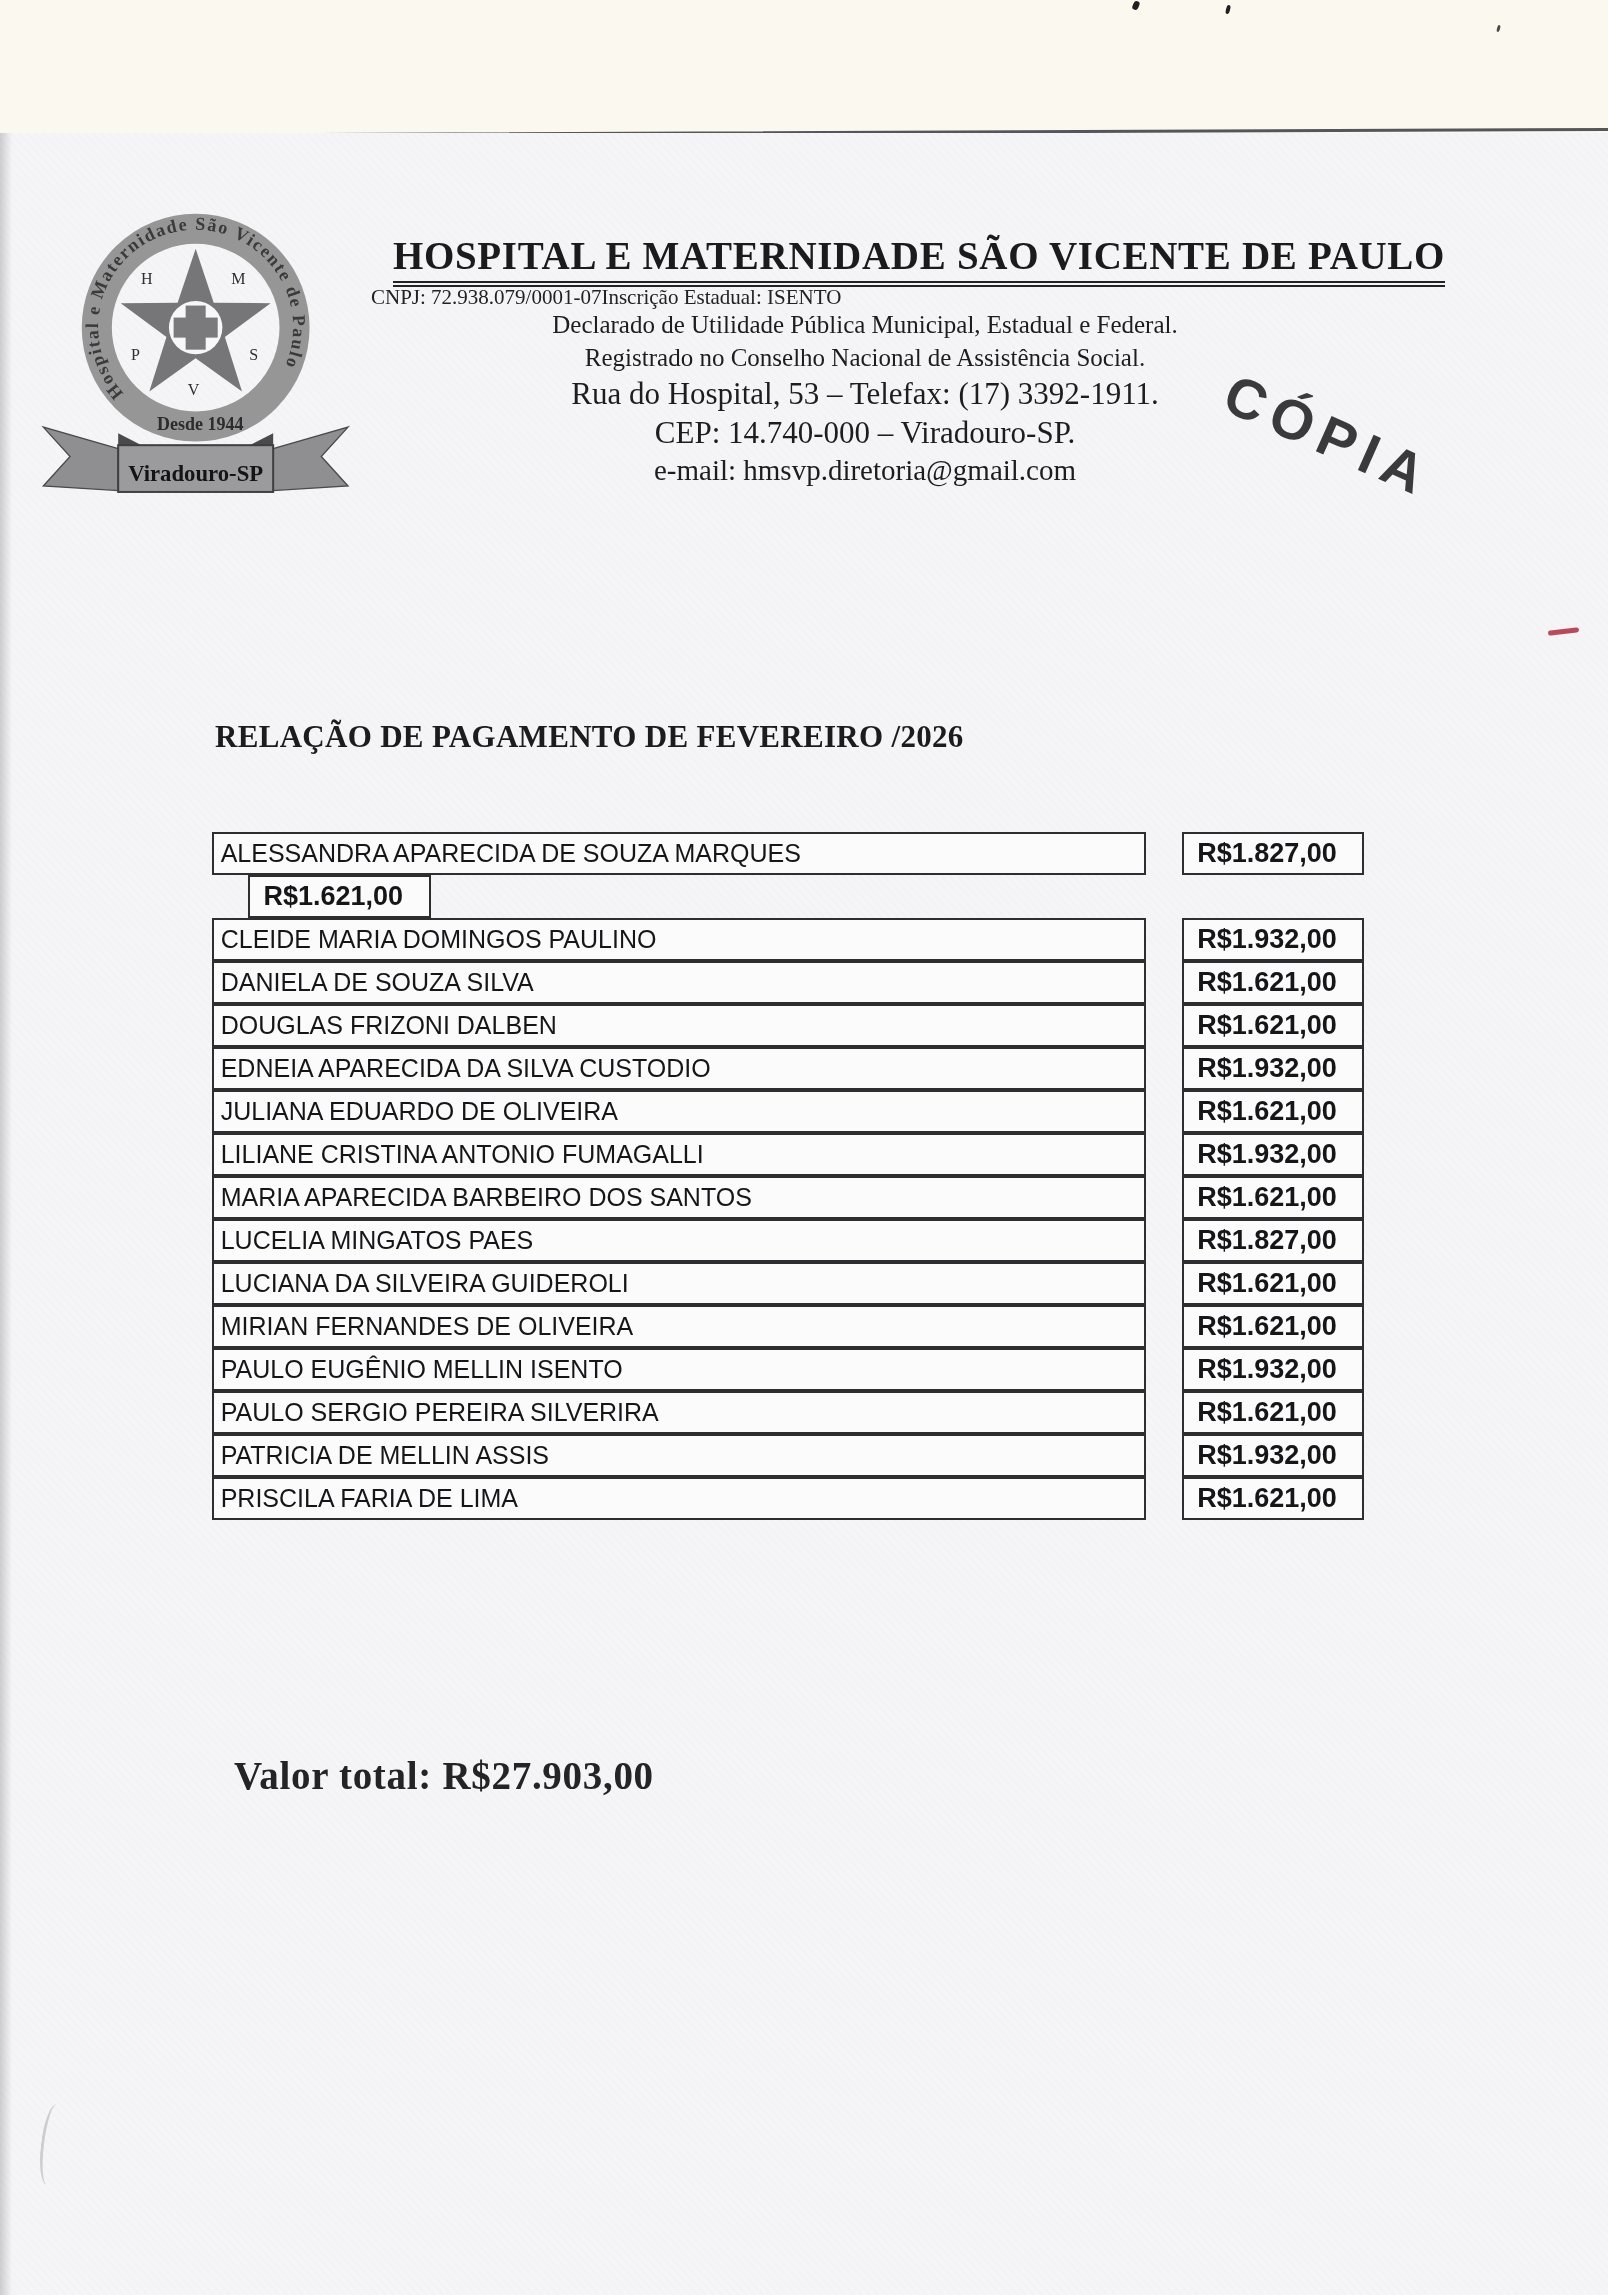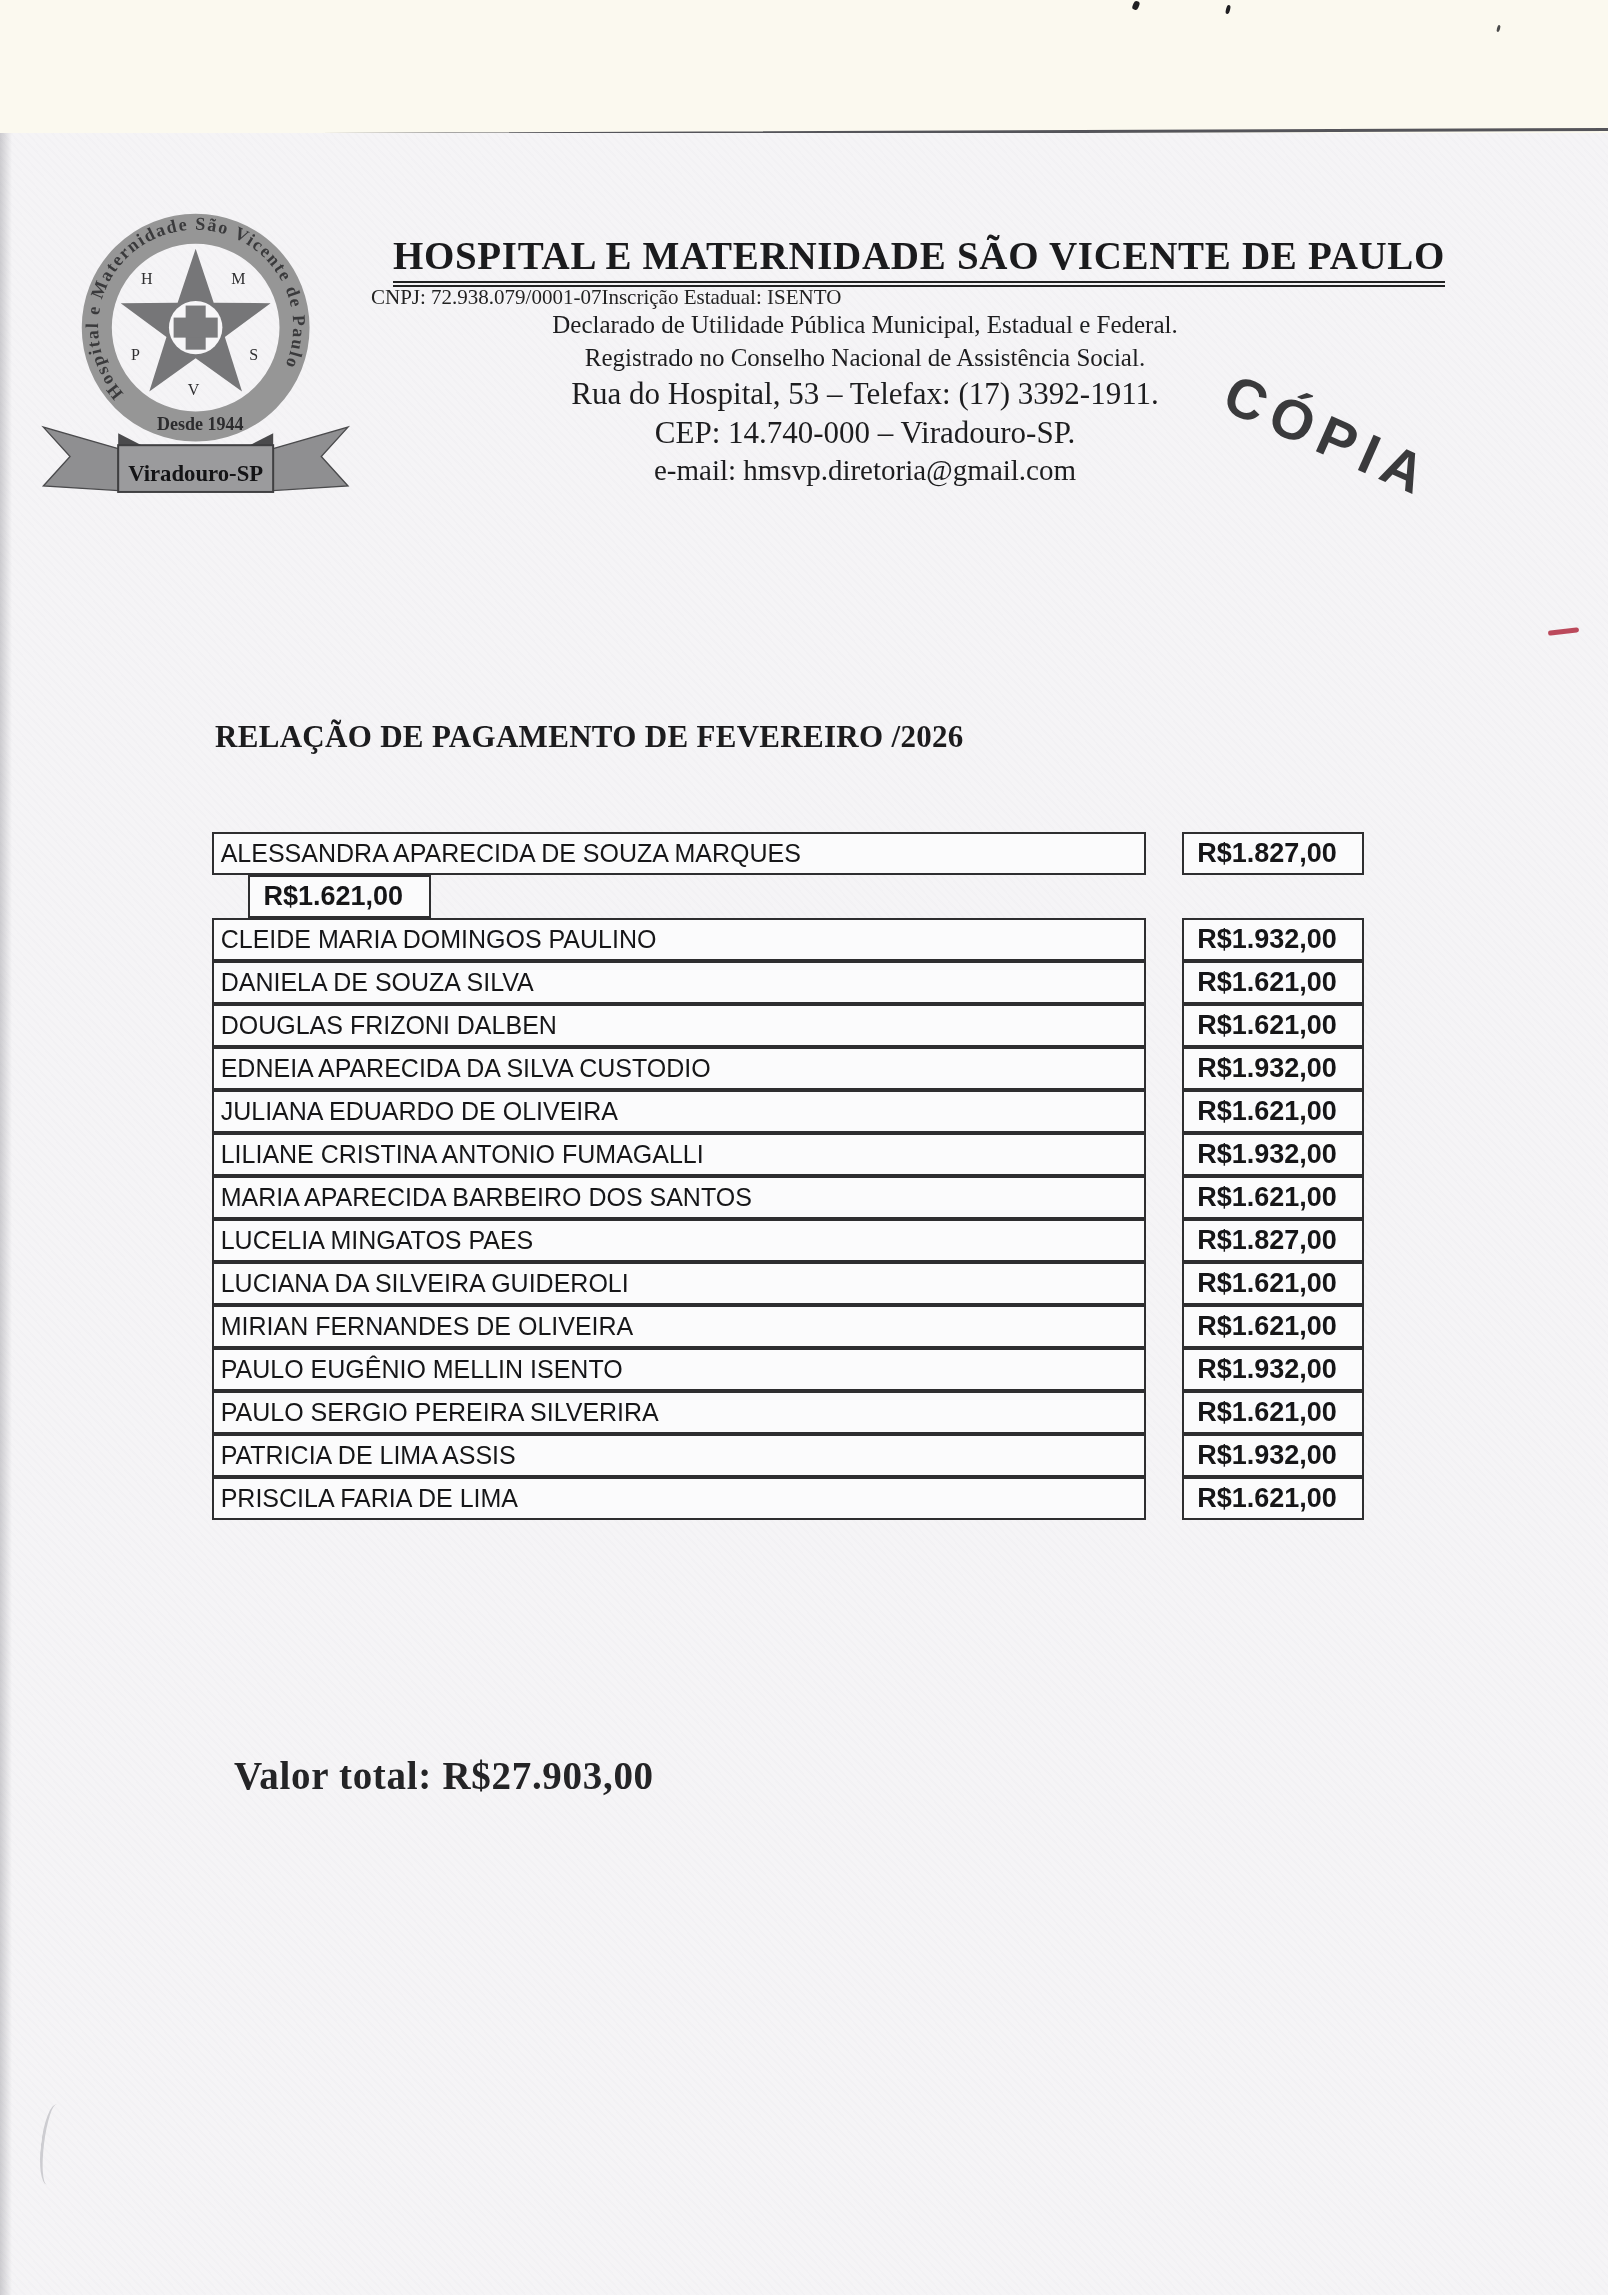--- a/index.html
+++ b/index.html
@@ -227,21 +227,21 @@
         <div class="pay-row">
         <div class="name-cell">
           <span>PAULO SERGIO PEREIRA SILVERIRA</span>
         </div>
         <div class="value-cell">
           <span>R$1.621,00</span>
         </div>
       </div>
         <div class="pay-row">
         <div class="name-cell">
-          <span>PATRICIA DE LIMA ASSIS</span>
+          <span>PATRICIA DE MELLIN ASSIS</span>
         </div>
         <div class="value-cell">
           <span>R$1.932,00</span>
         </div>
       </div>
         <div class="pay-row">
         <div class="name-cell">
           <span>PRISCILA FARIA DE LIMA</span>
         </div>
         <div class="value-cell">

